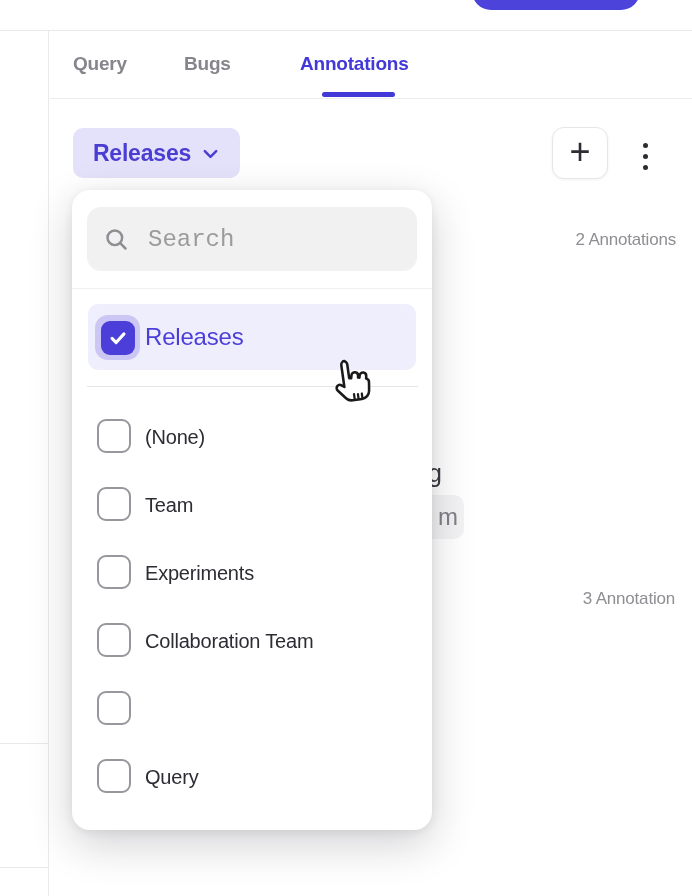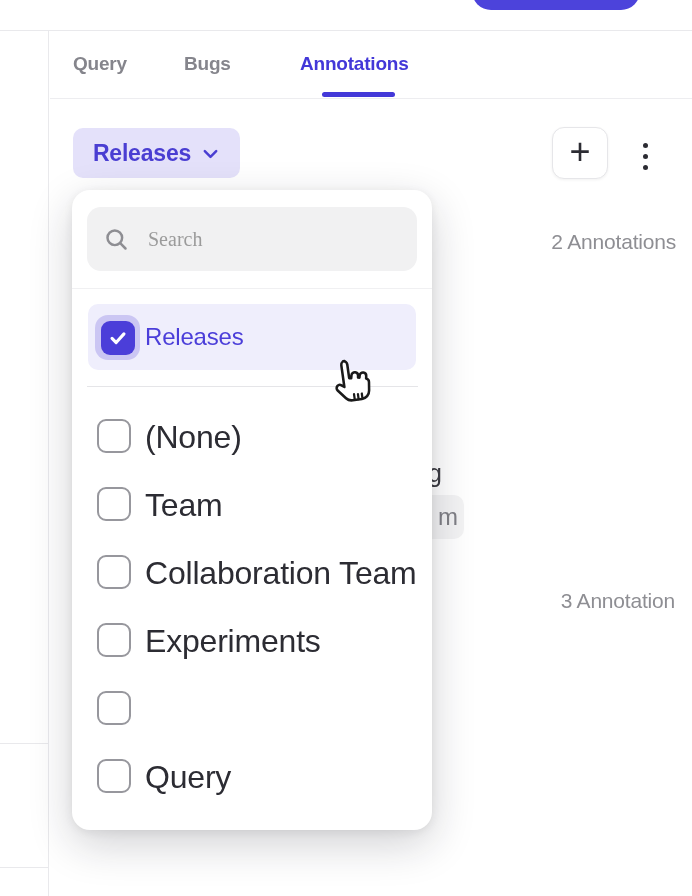--- a/index.html
+++ b/index.html
@@ -46,21 +46,21 @@
     display: flex; align-items: center; justify-content: center;
   }
   .add-btn .plus { font-size: 36px; font-weight: 300; color: #2c2c33; line-height: 1; margin-top: -3px; }
   .kebab-btn {
     position: absolute; left: 633px; top: 134px; width: 24px; height: 44px;
     background: transparent; border: none; cursor: pointer;
     display: flex; flex-direction: column; align-items: center; justify-content: center; gap: 6px;
   }
   .kebab-btn i { width: 5px; height: 5px; border-radius: 50%; background: #2c2c33; }
 
-  .count { position: absolute; font-size: 21px; color: #8e8e93; letter-spacing: -0.2px; }
+  .count { position: absolute; font-size: 17px; color: #8e8e93; letter-spacing: -0.2px; }
   .count-top { top: 230px; right: 16px; }
   .count-bottom { top: 589px; right: 17px; }
 
   
   .frag-text { position: absolute; left: 428px; top: 459px; font-size: 25px; font-weight: 500; color: #3a3a40; z-index: 1; }
   .frag-chip {
     position: absolute; left: 420px; top: 495px; width: 44px; height: 44px; z-index: 1;
     background: #f3f3f4; border-radius: 10px;
     display: flex; align-items: center; justify-content: flex-end;
     padding-right: 6px; font-size: 24px; color: #7f7f85;
@@ -72,21 +72,21 @@
     background: #fff; border-radius: 18px; z-index: 10;
     box-shadow: 0 14px 44px rgba(25,25,40,.20), 0 2px 10px rgba(0,0,0,.07);
   }
   .search-box {
     position: absolute; left: 15px; top: 17px; width: 330px; height: 64px;
     background: #f1f1f2; border-radius: 14px;
     display: flex; align-items: center; padding: 0 16px; gap: 18px;
   }
   .search-box input {
     flex: 1; border: none; outline: none; background: transparent;
-    font-family: Liberation Serif, serif; font-size: 20px; color: #0f766e;
+    font-family: Liberation Mono, monospace; font-size: 24px; color: #0f766e;
   }
   .search-box input::placeholder { color: #9b9b9b; }
   .divider-1 { position: absolute; left: 0; top: 98px; width: 360px; height: 1px; background: #f0f0f2; }
   .divider-2 { position: absolute; left: 15px; top: 196px; width: 331px; height: 1px; background: #e5e5e8; }
 
   .selected-row {
     position: absolute; left: 16px; top: 114px; width: 328px; height: 66px;
     background: #efeefc; border-radius: 10px; cursor: pointer;
   }
   .cb-ring {
@@ -104,21 +104,21 @@
   }
 
   .options { position: absolute; left: 0; top: 213px; width: 360px; }
   .opt-row { position: relative; height: 68px; cursor: pointer; }
   .cb-empty {
     position: absolute; left: 25px; top: 16px; width: 34px; height: 34px;
     background: #fff; border: 2px solid #97979d; border-radius: 9px;
   }
   .opt-row .row-label {
     position: absolute; left: 73px; top: 0; height: 68px; line-height: 68px;
-    font-size: 32px; font-weight: 500; color: #2c2c33; letter-spacing: -0.2px;
+    font-size: 20px; font-weight: 500; color: #2c2c33; letter-spacing: -0.2px;
   }
 
   
   .cursor { position: absolute; left: 328px; top: 356px; width: 48px; height: 52px; z-index: 30; transform: rotate(-8deg); }
 </style>
 </head>
 <body>
 
 <div class="stage">
 
@@ -197,26 +197,26 @@
           <span class="row-label">(None)</span>
         </div>
 
         <div class="opt-row">
           <span class="cb-empty"></span>
           <span class="row-label">Team</span>
         </div>
 
         <div class="opt-row">
           <span class="cb-empty"></span>
+          <span class="row-label">Experiments</span>
+        </div>
+
+        <div class="opt-row">
+          <span class="cb-empty"></span>
           <span class="row-label">Collaboration Team</span>
-        </div>
-
-        <div class="opt-row">
-          <span class="cb-empty"></span>
-          <span class="row-label">Experiments</span>
         </div>
 
         <div class="opt-row">
           <span class="cb-empty"></span>
         </div>
 
         <div class="opt-row">
           <span class="cb-empty"></span>
           <span class="row-label">Query</span>
         </div>

